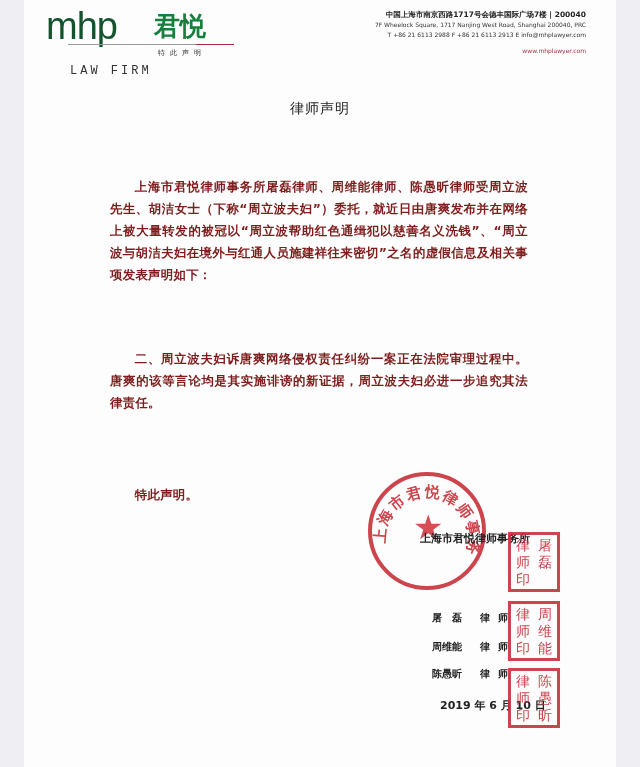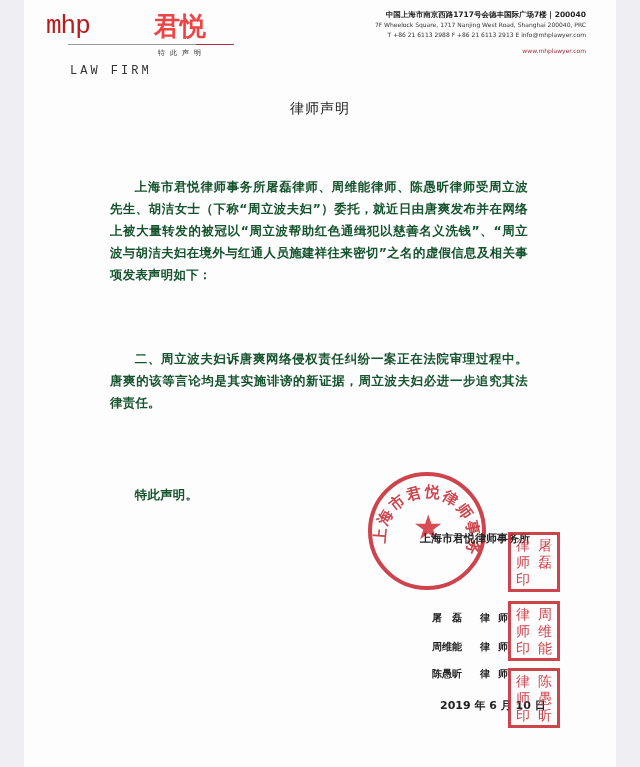--- a/index.html
+++ b/index.html
@@ -10,25 +10,25 @@
     position:relative;
   }
   .page {
     position:absolute; left:24px; top:0; width:592px; height:767px;
     background:#fdfdfd;
   }
   
   .logo { position:absolute; left:22px; top:8px; width:190px; height:50px; }
   .logo-mhp {
     position:absolute; left:0; top:0;
-    font-family:Liberation Mono, monospace; font-size:26px; letter-spacing:-1px;
-    color:#b91c1c; line-height:36px; font-weight:300;
+    font-family:Liberation Sans, sans-serif; font-size:38px; letter-spacing:-1px;
+    color:#14532d; line-height:36px; font-weight:300;
   }
   .logo-cn {
-    position:absolute; left:108px; top:3px; font-size:26px; font-weight:bold; color:#ef4444; line-height:30px;
+    position:absolute; left:108px; top:3px; font-size:26px; font-weight:bold; color:#15803d; line-height:30px;
   }
   .logo-rule { position:absolute; left:22px; top:36px; width:166px; height:1px; background:#999; }
   .logo-rule-red { position:absolute; left:150px; top:36px; width:38px; height:1px; background:#b03040; }
   .logo-sub {
     position:absolute; left:24px; top:56px; font-size:12px; color:#333; letter-spacing:3px;
     font-family:Liberation Mono, monospace;
   }
   .logo-sub-cn { position:absolute; left:112px; top:40px; font-size:7px; color:#333; letter-spacing:5px; }
 
   .addr { position:absolute; right:30px; top:9px; text-align:right; color:#222; }
@@ -36,21 +36,21 @@
   .addr .l2, .addr .l3 { font-size:6px; line-height:10px; color:#333; }
   .addr .l4 { font-size:6px; line-height:10px; color:#a03040; margin-top:6px; }
 
   .title {
     position:absolute; left:0; width:592px; top:100px; text-align:center;
     font-size:14px; font-weight:normal; color:#222; letter-spacing:1px;
   }
 
   .para {
     position:absolute; left:86px; width:418px;
-    font-size:12.4px; line-height:22px; color:#14532d; font-weight:bold;
+    font-size:12.4px; line-height:22px; color:#7f1d1d; font-weight:bold;
     text-indent:2em; text-align:justify; letter-spacing:0.3px;
   }
   .p0 { top:176px; }
   .p1 { top:265px; }
   .p2 { top:348px; }
   .p3 { top:410px; }
   .p4 { top:484px; }
 
   .sign-firm { position:absolute; left:396px; top:531px; font-size:11px; color:#222; font-weight:bold; }
   .sign-row { position:absolute; left:408px; font-size:10px; color:#222; font-weight:bold; }

